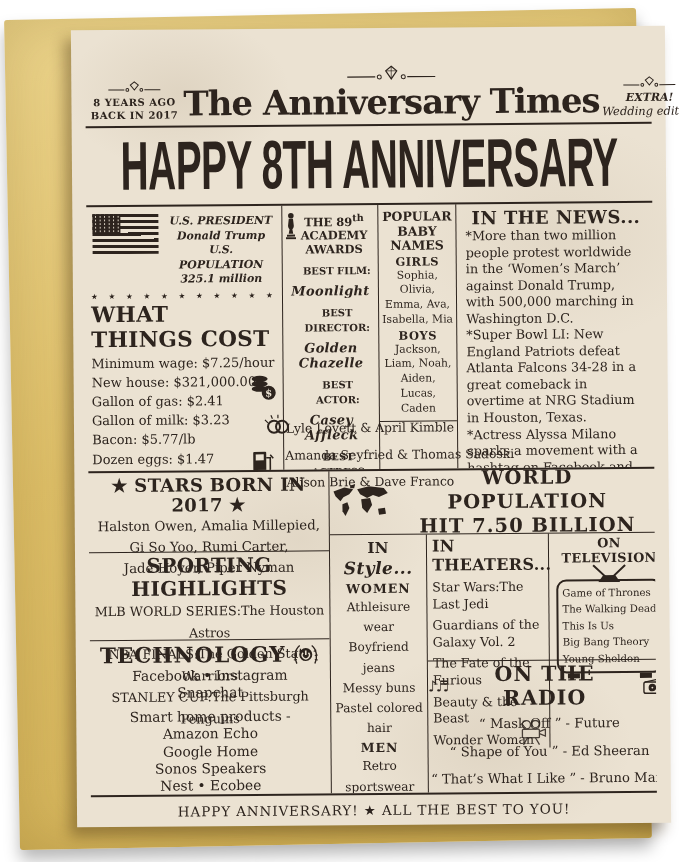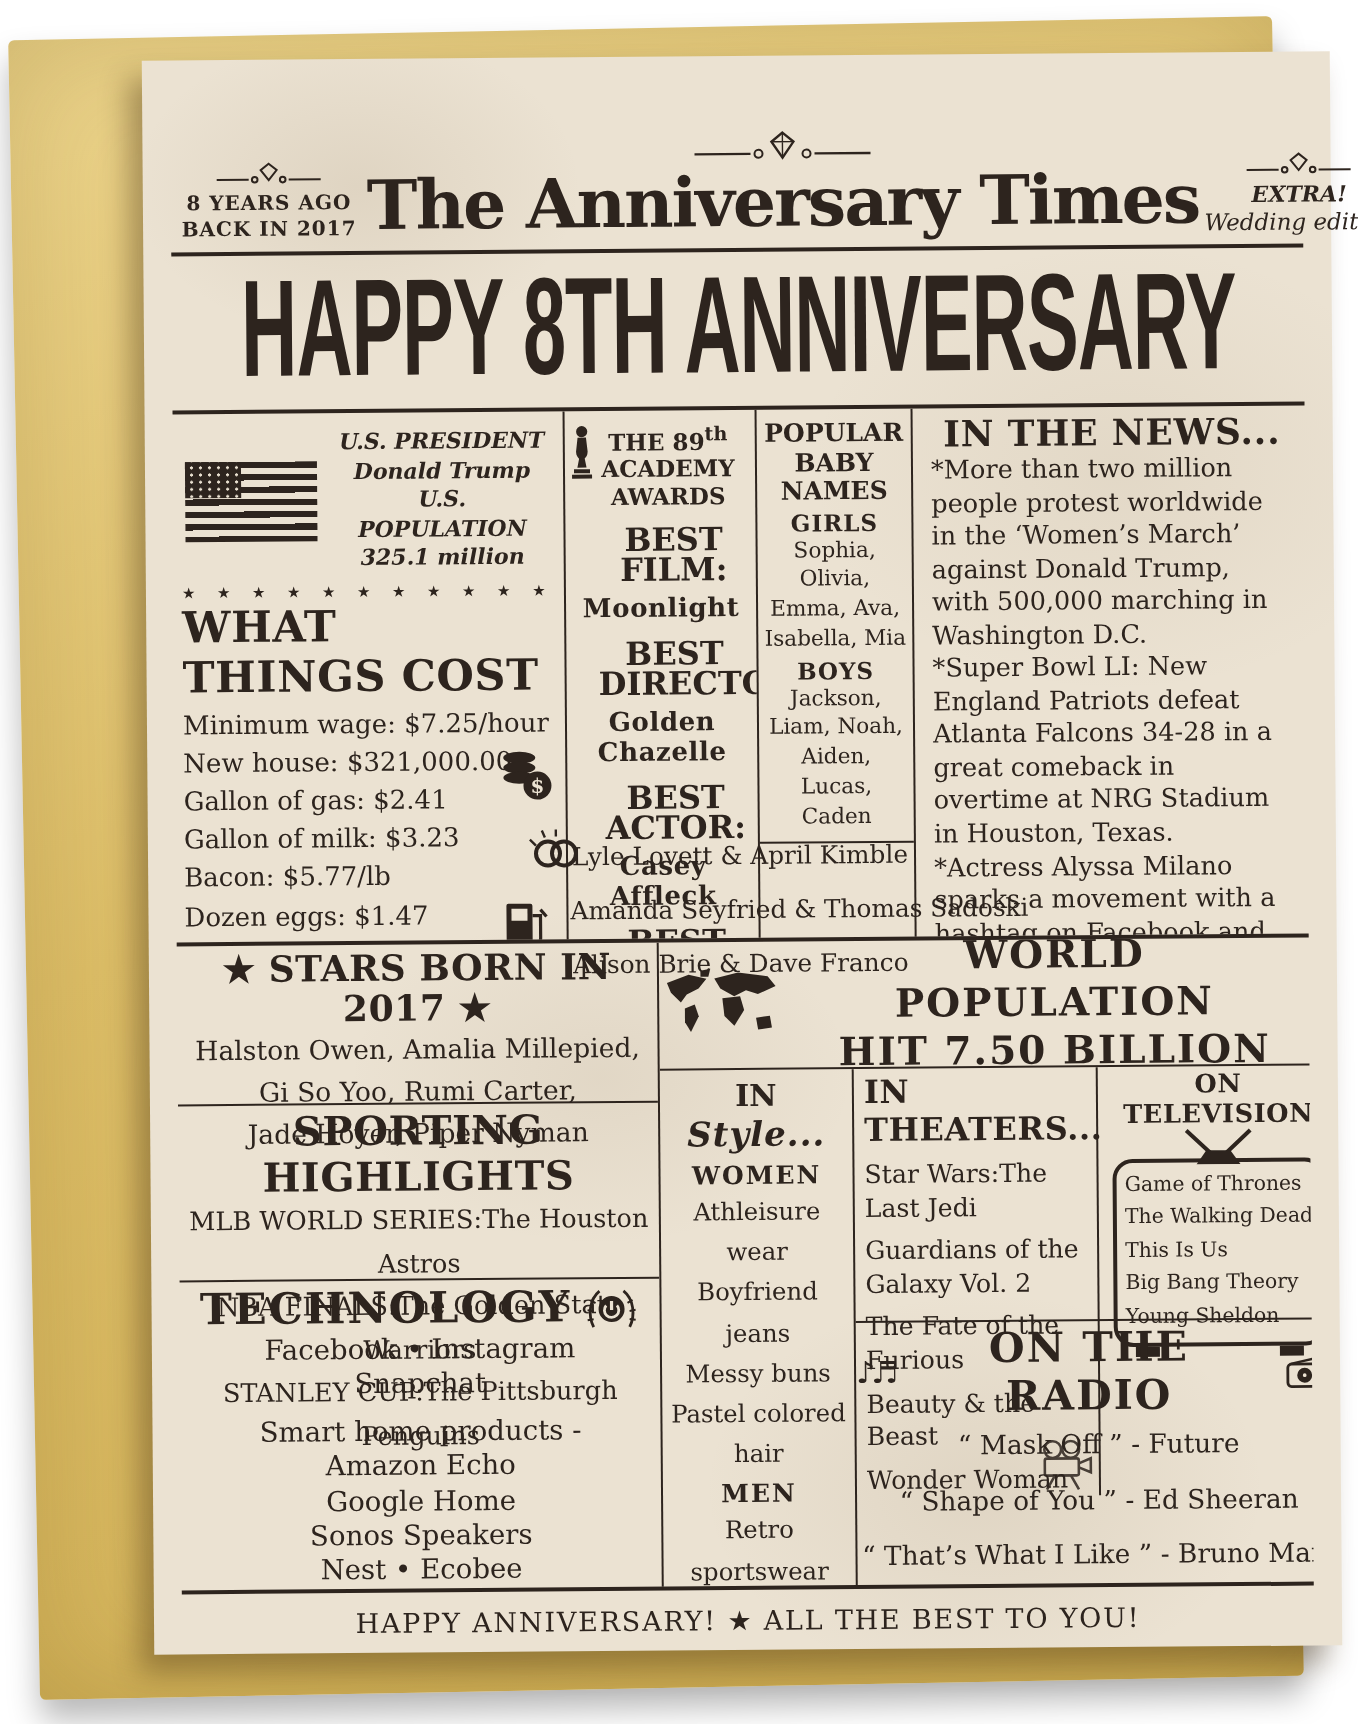--- a/index.html
+++ b/index.html
@@ -47,38 +47,38 @@
 
   
   .band-top{display:grid;grid-template-columns:196px 96px 78px 1fr;height:266px;
     border-bottom:2px solid #2d241e;box-sizing:border-box;}
   .band-top>div{box-sizing:border-box;overflow:hidden;}
   .cell-left{border-right:1.5px solid #2d241e;padding:5px 6px 0 4px;}
   .cell-academy{border-right:1.5px solid #2d241e;padding:6px 3px 0 3px;text-align:center;}
   .cell-baby{border-right:1.5px solid #2d241e;text-align:center;}
   .cell-news{padding:3px 6px 0 9px;}
 
-  .flag-row{display:flex;gap:8px;align-items:center;padding:2px 0 0 2px;}
+  .flag-row{display:flex;gap:8px;align-items:flex-start;padding:2px 0 0 2px;}
   .flag{width:66px;height:40px;flex:0 0 auto;position:relative;
     background:repeating-linear-gradient(#2d241e 0 3.1px,#ebe2d2 3.1px 6.2px);}
   .flag::before{content:"";position:absolute;left:0;top:0;width:28px;height:18.5px;
     background-color:#2d241e;
     background-image:radial-gradient(#ebe2d2 .8px,transparent 1px);
     background-size:4.5px 3.6px;background-position:1px 1px;}
   .pres{flex:1;font-size:11px;font-weight:bold;font-style:italic;text-align:center;line-height:14.5px;padding-top:1px;}
   .star-row{font-size:7.5px;letter-spacing:4.2px;text-align:center;margin:4px 0 1px 0;white-space:nowrap;}
   .cost-title{font-size:21.5px;font-weight:800;letter-spacing:.3px;margin:1px 0 2px 0;}
   .cost-list{position:relative;font-size:13px;line-height:19.2px;}
   .icon-coins{position:absolute;right:0;top:21px;}
   .icon-pump{position:absolute;right:2px;top:96px;}
 
   .acad-title{font-size:11.5px;font-weight:800;line-height:13.5px;position:relative;padding:0 2px 0 10px;}
   .icon-oscar{position:absolute;left:0;top:1px;}
-  .acad-label{font-size:16px;font-weight:bold;margin-top:7px;line-height:15px;margin-left:13px;}
-  .acad-name{font-size:13px;font-weight:bold;margin-top:5px;letter-spacing:.3px;}
+  .acad-label{font-size:10px;font-weight:bold;margin-top:7px;line-height:15px;margin-left:13px;}
+  .acad-name{font-size:13px;font-style:italic;font-weight:bold;margin-top:5px;letter-spacing:.3px;}
 
   .baby-top{border-bottom:1.5px solid #2d241e;padding:5px 2px 4px 2px;}
   .baby-title{font-size:12.5px;font-weight:800;line-height:14.5px;}
   .group-label{font-size:11.5px;font-weight:bold;letter-spacing:.5px;margin-top:1px;}
   .name-line{font-size:10.8px;line-height:14.8px;}
   .candy{padding:4px 2px 0 2px;}
   .candy-title{font-size:12.5px;font-weight:800;line-height:15px;}
   .candy-line{font-size:11px;line-height:15.6px;}
 
   .news-title{text-align:center;font-size:18px;font-weight:800;letter-spacing:.4px;line-height:21px;}

